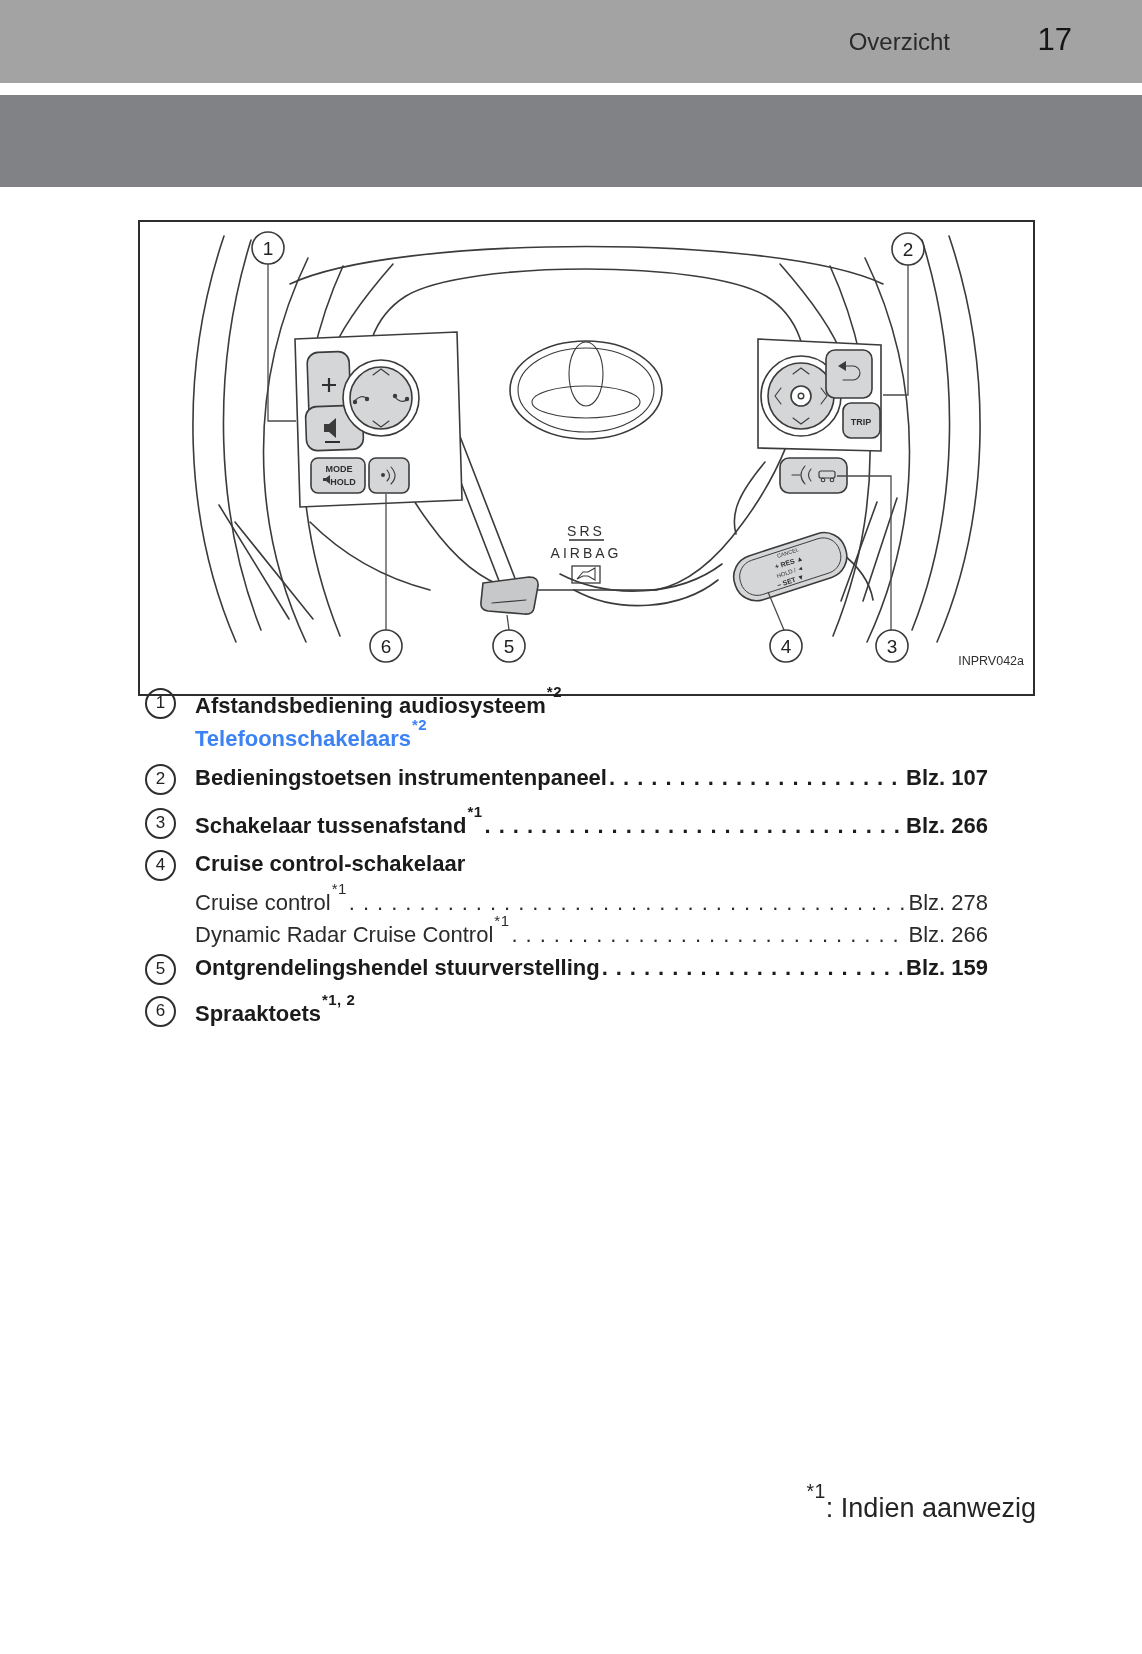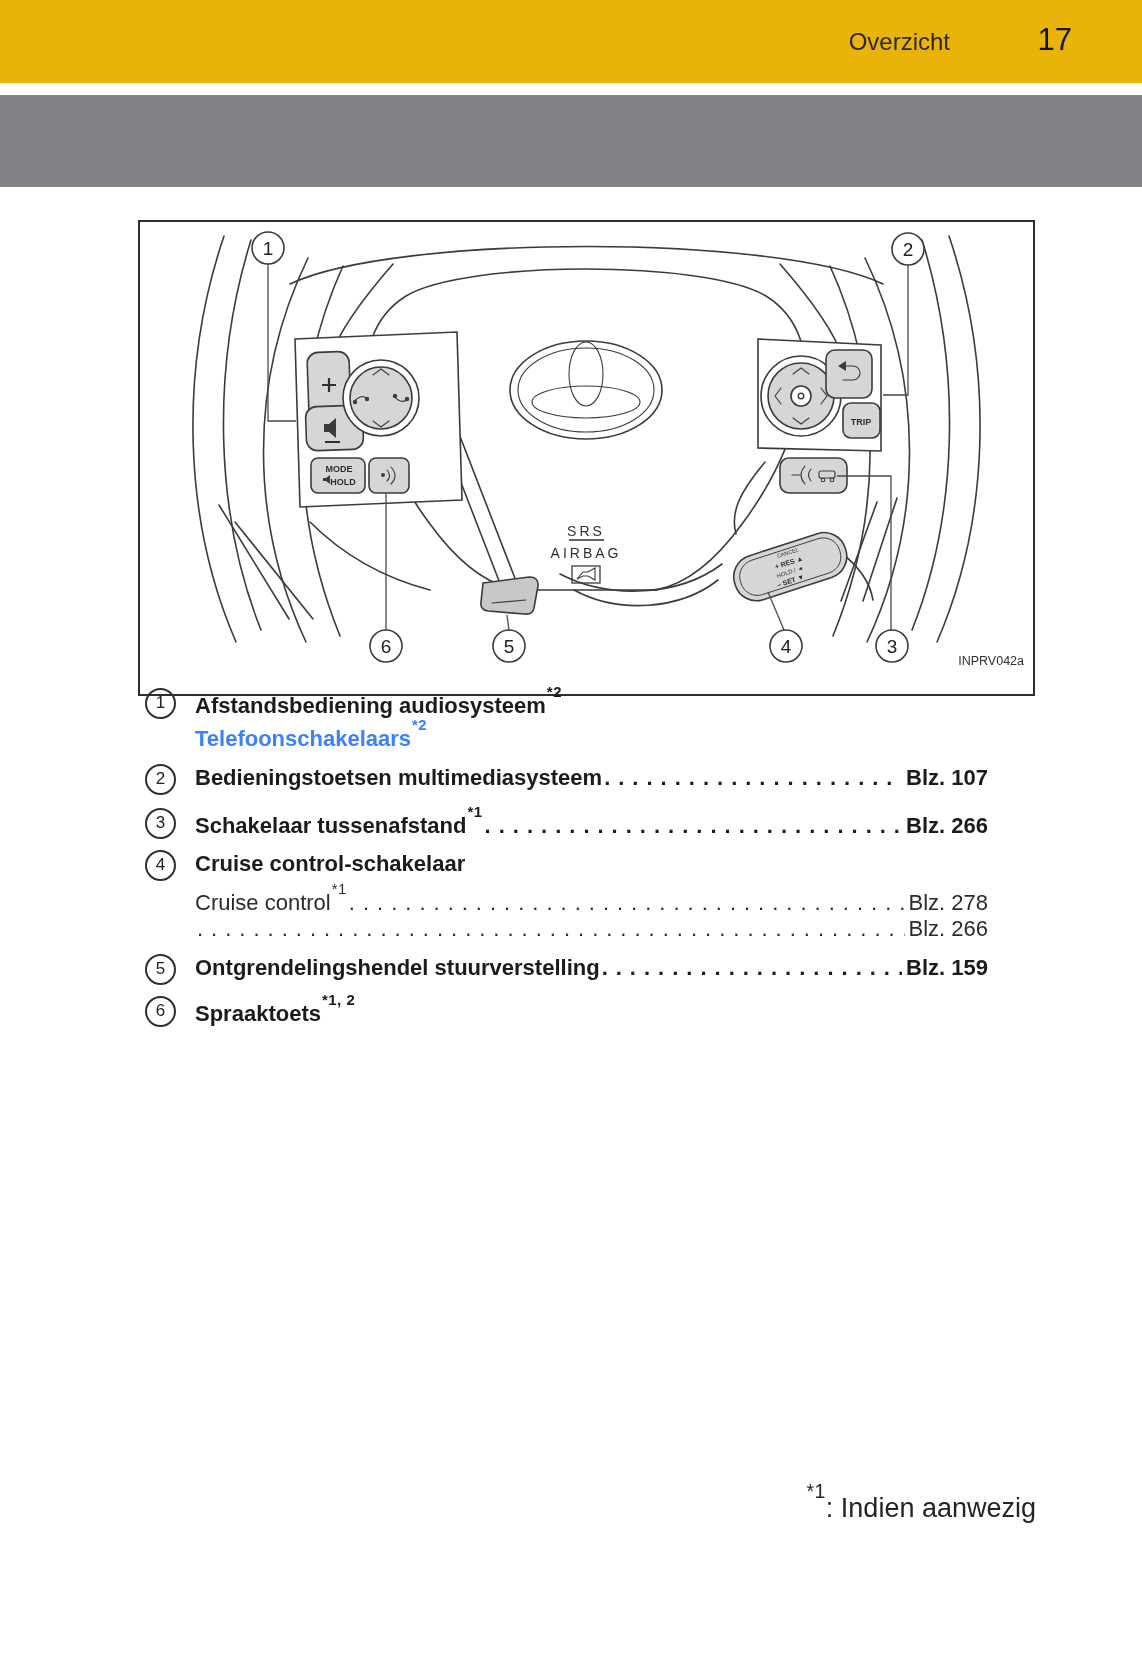--- a/index.html
+++ b/index.html
@@ -1,19 +1,19 @@
 <!DOCTYPE html>
 <html><head>
 <meta charset="utf-8">
 <style>
   html,body{margin:0;padding:0;background:#fff;}
   .page{position:relative;width:1142px;height:1654px;background:#ffffff;overflow:hidden;
         font-family:"Liberation Sans",sans-serif;color:#1f1f1f;}
   
-  .header{position:absolute;top:0;left:0;width:1142px;height:83px;background:#eab308;}
+  .header{position:absolute;top:0;left:0;width:1142px;height:83px;background:#a3a3a3;}
   .section-title{position:absolute;top:28px;right:192px;font-size:24px;color:#2a2a2a;}
   .page-number{position:absolute;top:22px;right:70px;font-size:31px;font-weight:normal;color:#151515;}
   .banner{position:absolute;top:95px;left:0;width:1142px;height:92px;background:#818285;}
   
   .figure{position:absolute;top:220px;left:138px;width:893px;height:472px;border:2px solid #2e2e2e;background:#fff;}
   svg text{font-family:"Liberation Sans",sans-serif;fill:#2f2f2f;}
   .ln{fill:none;stroke:#3b3b3b;stroke-width:1.6;stroke-linecap:round;}
   .thin{fill:none;stroke:#3b3b3b;stroke-width:1.1;stroke-linecap:round;}
   .btn{fill:#d5d6d8;stroke:#3b3b3b;stroke-width:1.6;}
   .wfill{fill:#ffffff;stroke:#3b3b3b;stroke-width:1.6;}
@@ -234,21 +234,21 @@
       <span class="lnum">1</span>
       <span class="ltext"><span>Afstandsbediening audiosysteem</span><sup class="mk">*2</sup></span>
     </div>
 
     <div class="lrow bold sub" style="top:39px">
       <span class="ltext" style="color:#3b82f6"><span>Telefoonschakelaars</span><sup class="mk">*2</sup></span>
     </div>
 
     <div class="lrow bold" style="top:84px">
       <span class="lnum">2</span>
-      <span class="ltext"><span>Bedieningstoetsen multimediasysteem</span></span>
+      <span class="ltext"><span>Bedieningstoetsen instrumentenpaneel</span></span>
       <span class="leader">......................................................................</span>
       <span class="lpage">Blz. 107</span>
     </div>
 
     <div class="lrow bold" style="top:126px">
       <span class="lnum">3</span>
       <span class="ltext"><span>Schakelaar tussenafstand</span><sup class="mk">*1</sup></span>
       <span class="leader">......................................................................</span>
       <span class="lpage">Blz. 266</span>
     </div>
@@ -258,20 +258,21 @@
       <span class="ltext"><span>Cruise control-schakelaar</span></span>
     </div>
 
     <div class="lrow sub" style="top:203px">
       <span class="ltext"><span>Cruise control</span><sup class="mk">*1</sup></span>
       <span class="leader">......................................................................</span>
       <span class="lpage">Blz. 278</span>
     </div>
 
     <div class="lrow sub" style="top:235px">
+      <span class="ltext"><span>Dynamic Radar Cruise Control</span><sup class="mk">*1</sup></span>
       <span class="leader">......................................................................</span>
       <span class="lpage">Blz. 266</span>
     </div>
 
     <div class="lrow bold" style="top:274px">
       <span class="lnum">5</span>
       <span class="ltext"><span>Ontgrendelingshendel stuurverstelling</span></span>
       <span class="leader">......................................................................</span>
       <span class="lpage">Blz. 159</span>
     </div>

